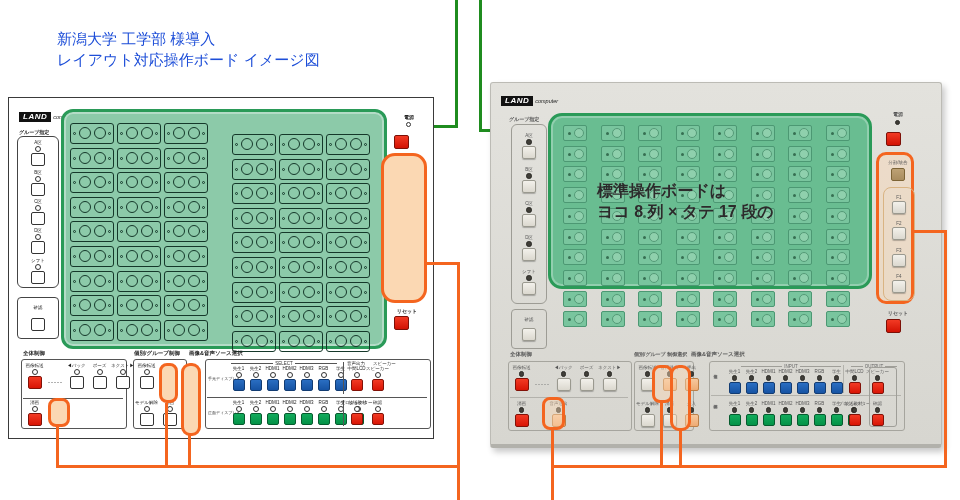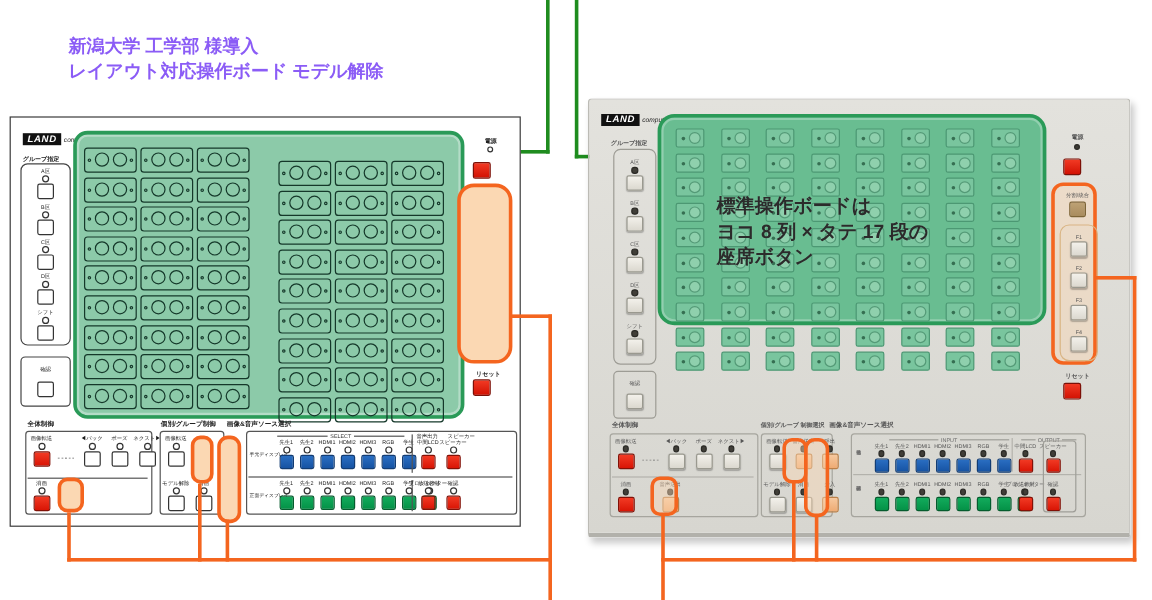--- a/index.html
+++ b/index.html
@@ -2,21 +2,21 @@
 <html><head>
 <meta charset="utf-8">
 <style>
   html,body{margin:0;padding:0;}
   .canvas{position:relative;width:960px;height:500px;background:#ffffff;overflow:hidden;
           font-family:"Liberation Sans",sans-serif;}
   
   .gline{position:absolute;background:#1f8c1f;}
   .oline{position:absolute;background:#f4651f;}
   
-  .btitle{position:absolute;font-size:15px;font-weight:bold;color:#8b5cf6;line-height:21px;white-space:nowrap;}
+  .btitle{position:absolute;font-size:15px;font-weight:normal;color:#1d4ed8;line-height:21px;white-space:nowrap;}
   
   .board{position:absolute;}
   .lb{left:8px;top:97px;width:424px;height:340px;background:#fff;border:1.5px solid #3a3a3a;}
   .rb{left:490px;top:82px;width:450px;height:361px;background:linear-gradient(180deg,#e3e2dd,#d7d6d0);
       border:1px solid #bcbbb5;border-bottom:4px solid #b2b1ab;border-radius:3px;
       box-shadow:3px 4px 6px rgba(0,0,0,.22);}
   
   .logo{position:absolute;white-space:nowrap;}
   .tag{display:inline-block;background:#111;color:#fff;font-weight:bold;font-style:italic;
        font-size:8px;line-height:10px;padding:0 4px;letter-spacing:.5px;}
@@ -98,21 +98,21 @@
 
 <div class="canvas">
 
   <div class="gline" style="left:455px;top:0;width:3px;height:128px"></div>
   <div class="gline" style="left:386px;top:125px;width:72px;height:3px"></div>
   <div class="gline" style="left:479px;top:0;width:3px;height:132px"></div>
   <div class="gline" style="left:479px;top:129px;width:70px;height:3px"></div>
 
   <div class="btitle" style="left:57px;top:28px">
     <div>新潟大学 工学部 様導入</div>
-    <div>レイアウト対応操作ボード モデル解除</div>
+    <div>レイアウト対応操作ボード イメージ図</div>
   </div>
 
   <div class="board lb">
     <div class="logo" style="left:10px;top:7px">
       <span class="tag">LAND</span><span class="tagsub">computer</span>
     </div>
 
     <div class="glabel" style="left:10px;top:31px">グループ指定</div>
     <div class="vpanel" id="lb-gsel" style="left:8px;top:38px;width:40px;height:150px">
         <div class="stack">
@@ -687,21 +687,21 @@
           <div class="slabel">シフト</div>
           <div class="led"></div>
           <div class="btn beige"></div>
         </div>
       </div>
     <div class="confirmbox" style="left:20px;top:226px;width:34px;height:38px">
       <span class="slabel">確認</span>
       <div class="btn beige"></div>
     </div>
 
-    <div class="greenarea" id="rb-seats" style="left:57px;top:12px;width:324px;height:176px">
+    <div class="greenarea" id="rb-seats" style="left:57px;top:30px;width:324px;height:176px">
 
     <div class="rcell" style="left: 12px; top: 9px;">
           <div class="rdot"></div>
           <div class="rcirc"></div>
         </div>
         <div class="rcell" style="left: 49.5px; top: 9px;">
           <div class="rdot"></div>
           <div class="rcirc"></div>
         </div>
         <div class="rcell" style="left: 87px; top: 9px;">
@@ -1012,21 +1012,20 @@
           <div class="rdot"></div>
           <div class="rcirc"></div>
         </div>
         <div class="rcell" style="left: 274.5px; top: 195.3px;">
           <div class="rdot"></div>
           <div class="rcirc"></div>
         </div>
         <div class="note" style="left:46px;top:64px">
         <div>標準操作ボードは</div>
         <div>ヨコ 8 列 × タテ 17 段の</div>
-        <div>座席ボタン</div>
       </div>
       </div>
 
     <div class="plabel" style="left:394px;top:28px;width:26px;text-align:center">電源</div>
     <div class="pled" style="left:404px;top:37px"></div>
     <div class="pbtn" style="left:395px;top:49px"></div>
     <div class="hl soft" style="left:385px;top:69px;width:38px;height:152px">
       <div class="slabel" style="position:absolute;left:0;top:5px;width:38px;text-align:center">分割/統合</div>
       <div class="btn tan" style="position:absolute;left:12px;top:13px"></div>
       <div class="fin" id="rb-fbtns" style="left:4px;top:32px;width:30px;height:112px;display:flex;flex-direction:column;align-items:center;justify-content:space-evenly">

